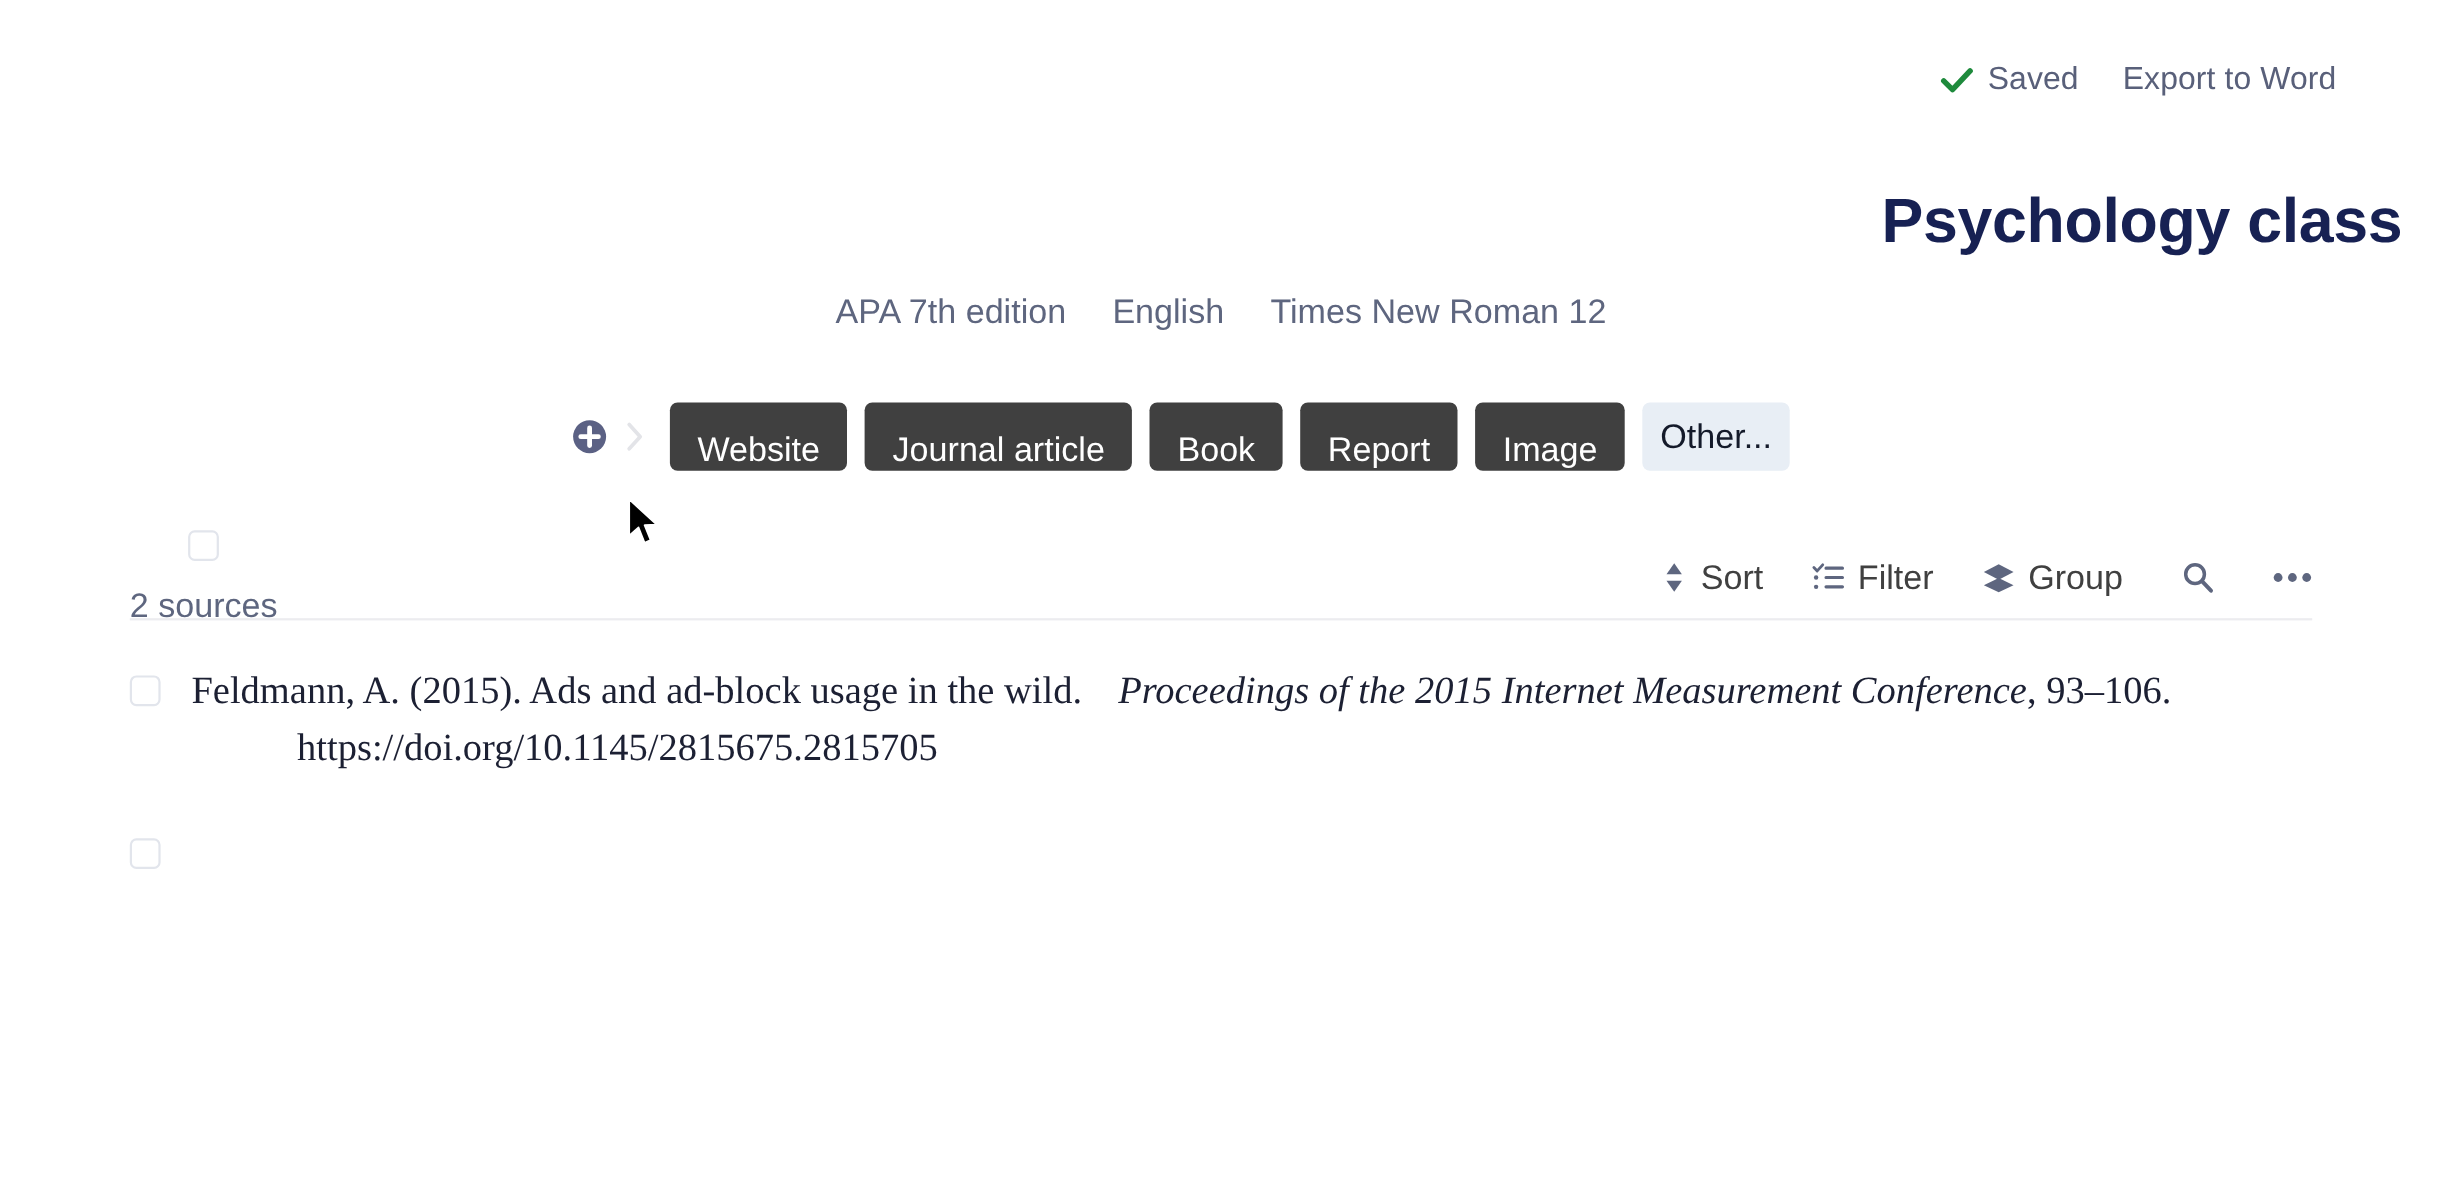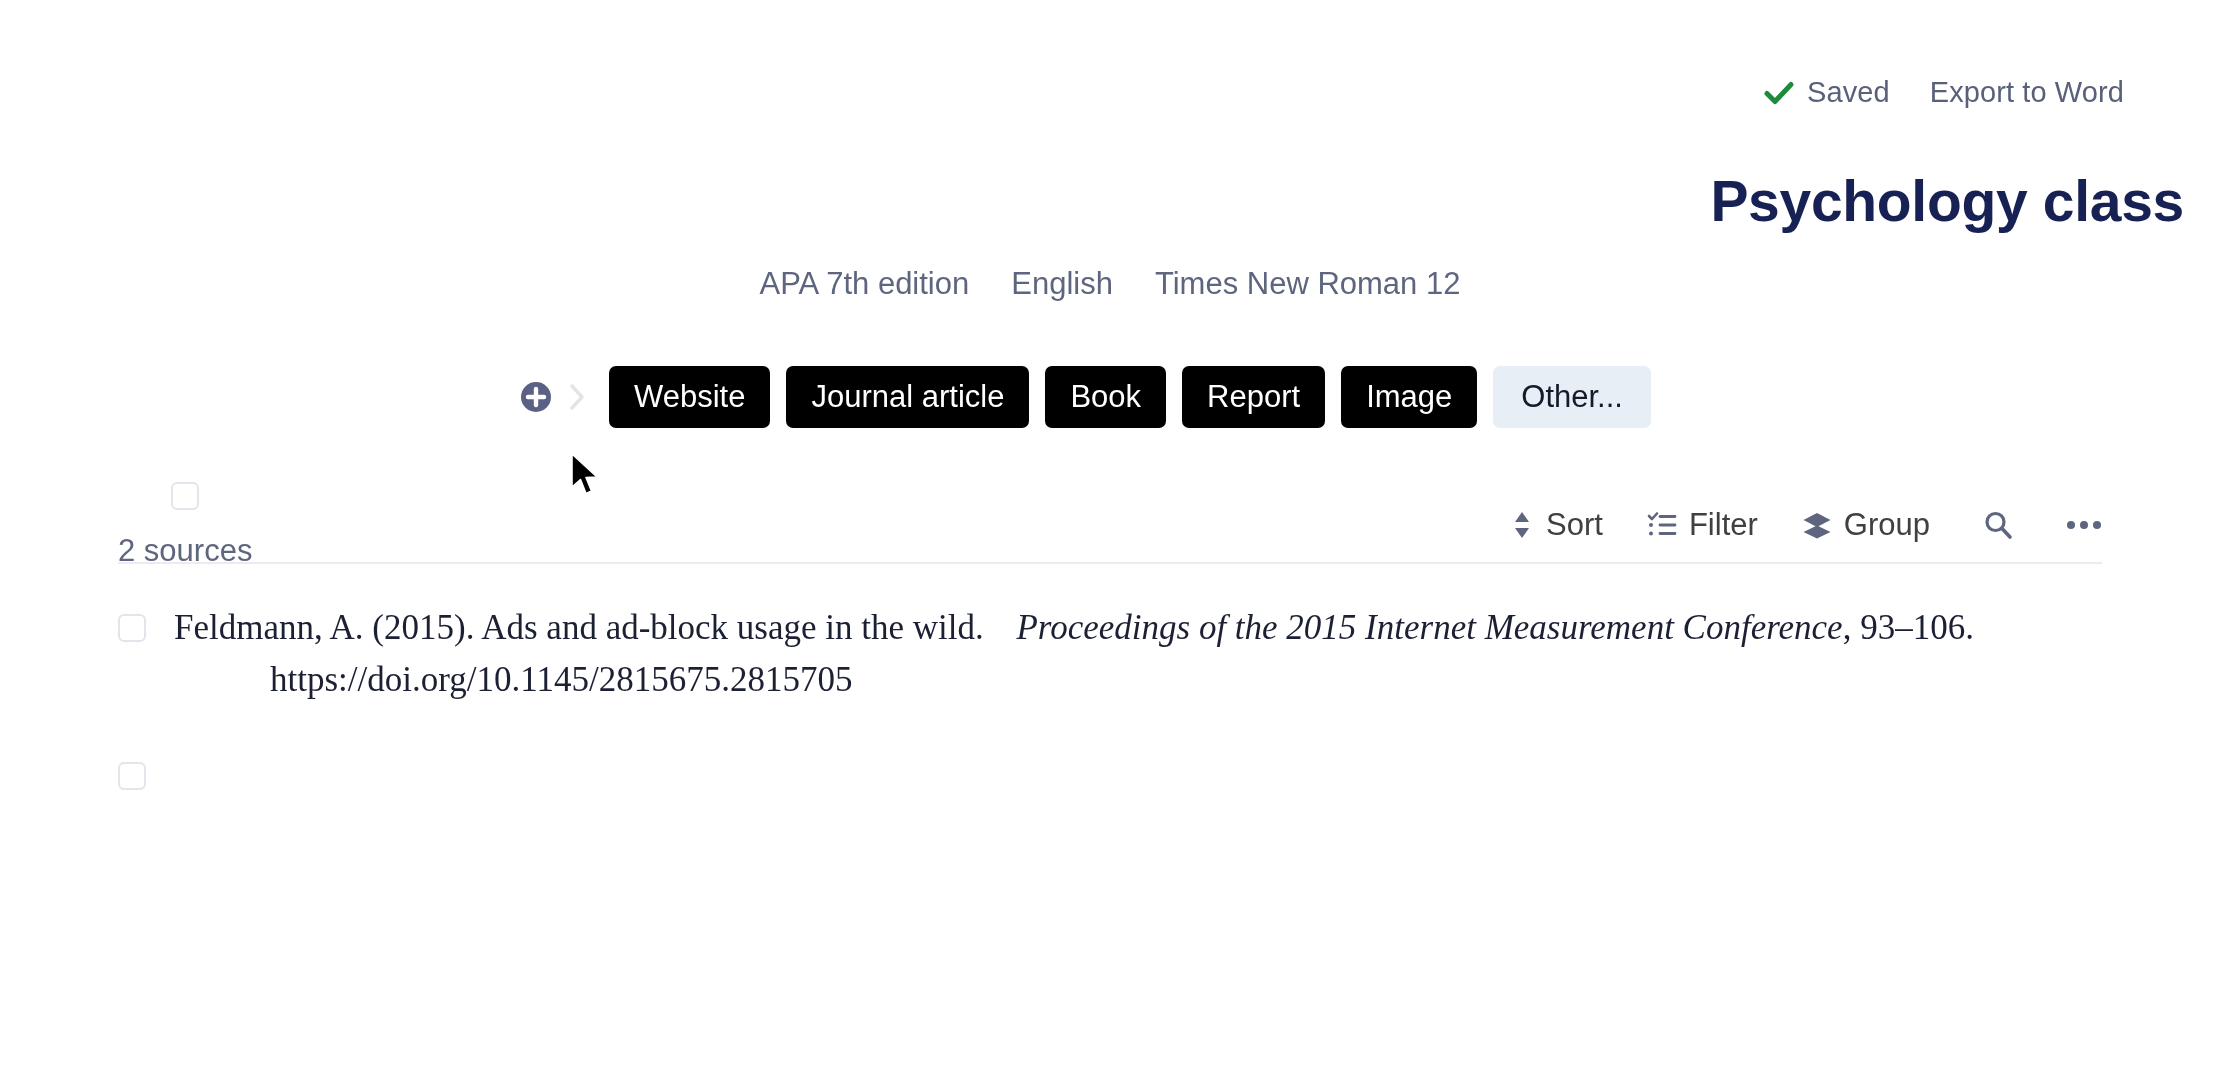--- a/index.html
+++ b/index.html
@@ -16,21 +16,21 @@
   .page {
     position: relative;
     width: 2220px;
     height: 1080px;
     background: #ffffff;
   }
 
   
   .topbar {
     position: absolute;
-    top: 76px;
+    top: 56px;
     right: 96px;
     display: flex;
     align-items: center;
     gap: 40px;
   }
   .saved-chip {
     display: flex;
     align-items: center;
     gap: 13px;
     font-size: 29px;
@@ -96,34 +96,34 @@
   .chev-icon {
     width: 20px;
     height: 34px;
     flex: none;
     margin-right: 22px;
   }
   .tbtn {
     height: 62px;
     border: none;
     border-radius: 7px;
-    background: #000000;
+    background: #404040;
     color: #ffffff;
     font-size: 31px;
     font-family: "Liberation Sans", sans-serif;
-    padding: 0 25px;
+    padding: 12px 25px;
     margin-right: 16px;
     cursor: pointer;
     line-height: 62px;
     white-space: nowrap;
   }
   .tbtn.other {
     background: #e8eef5;
     color: #141a2a;
-    padding: 0 28px;
+    padding: 0 16px;
     margin-right: 0;
   }
 
   
   .toolbar {
     position: absolute;
     top: 495px;
     left: 118px;
     width: 1984px;
     height: 60px;

